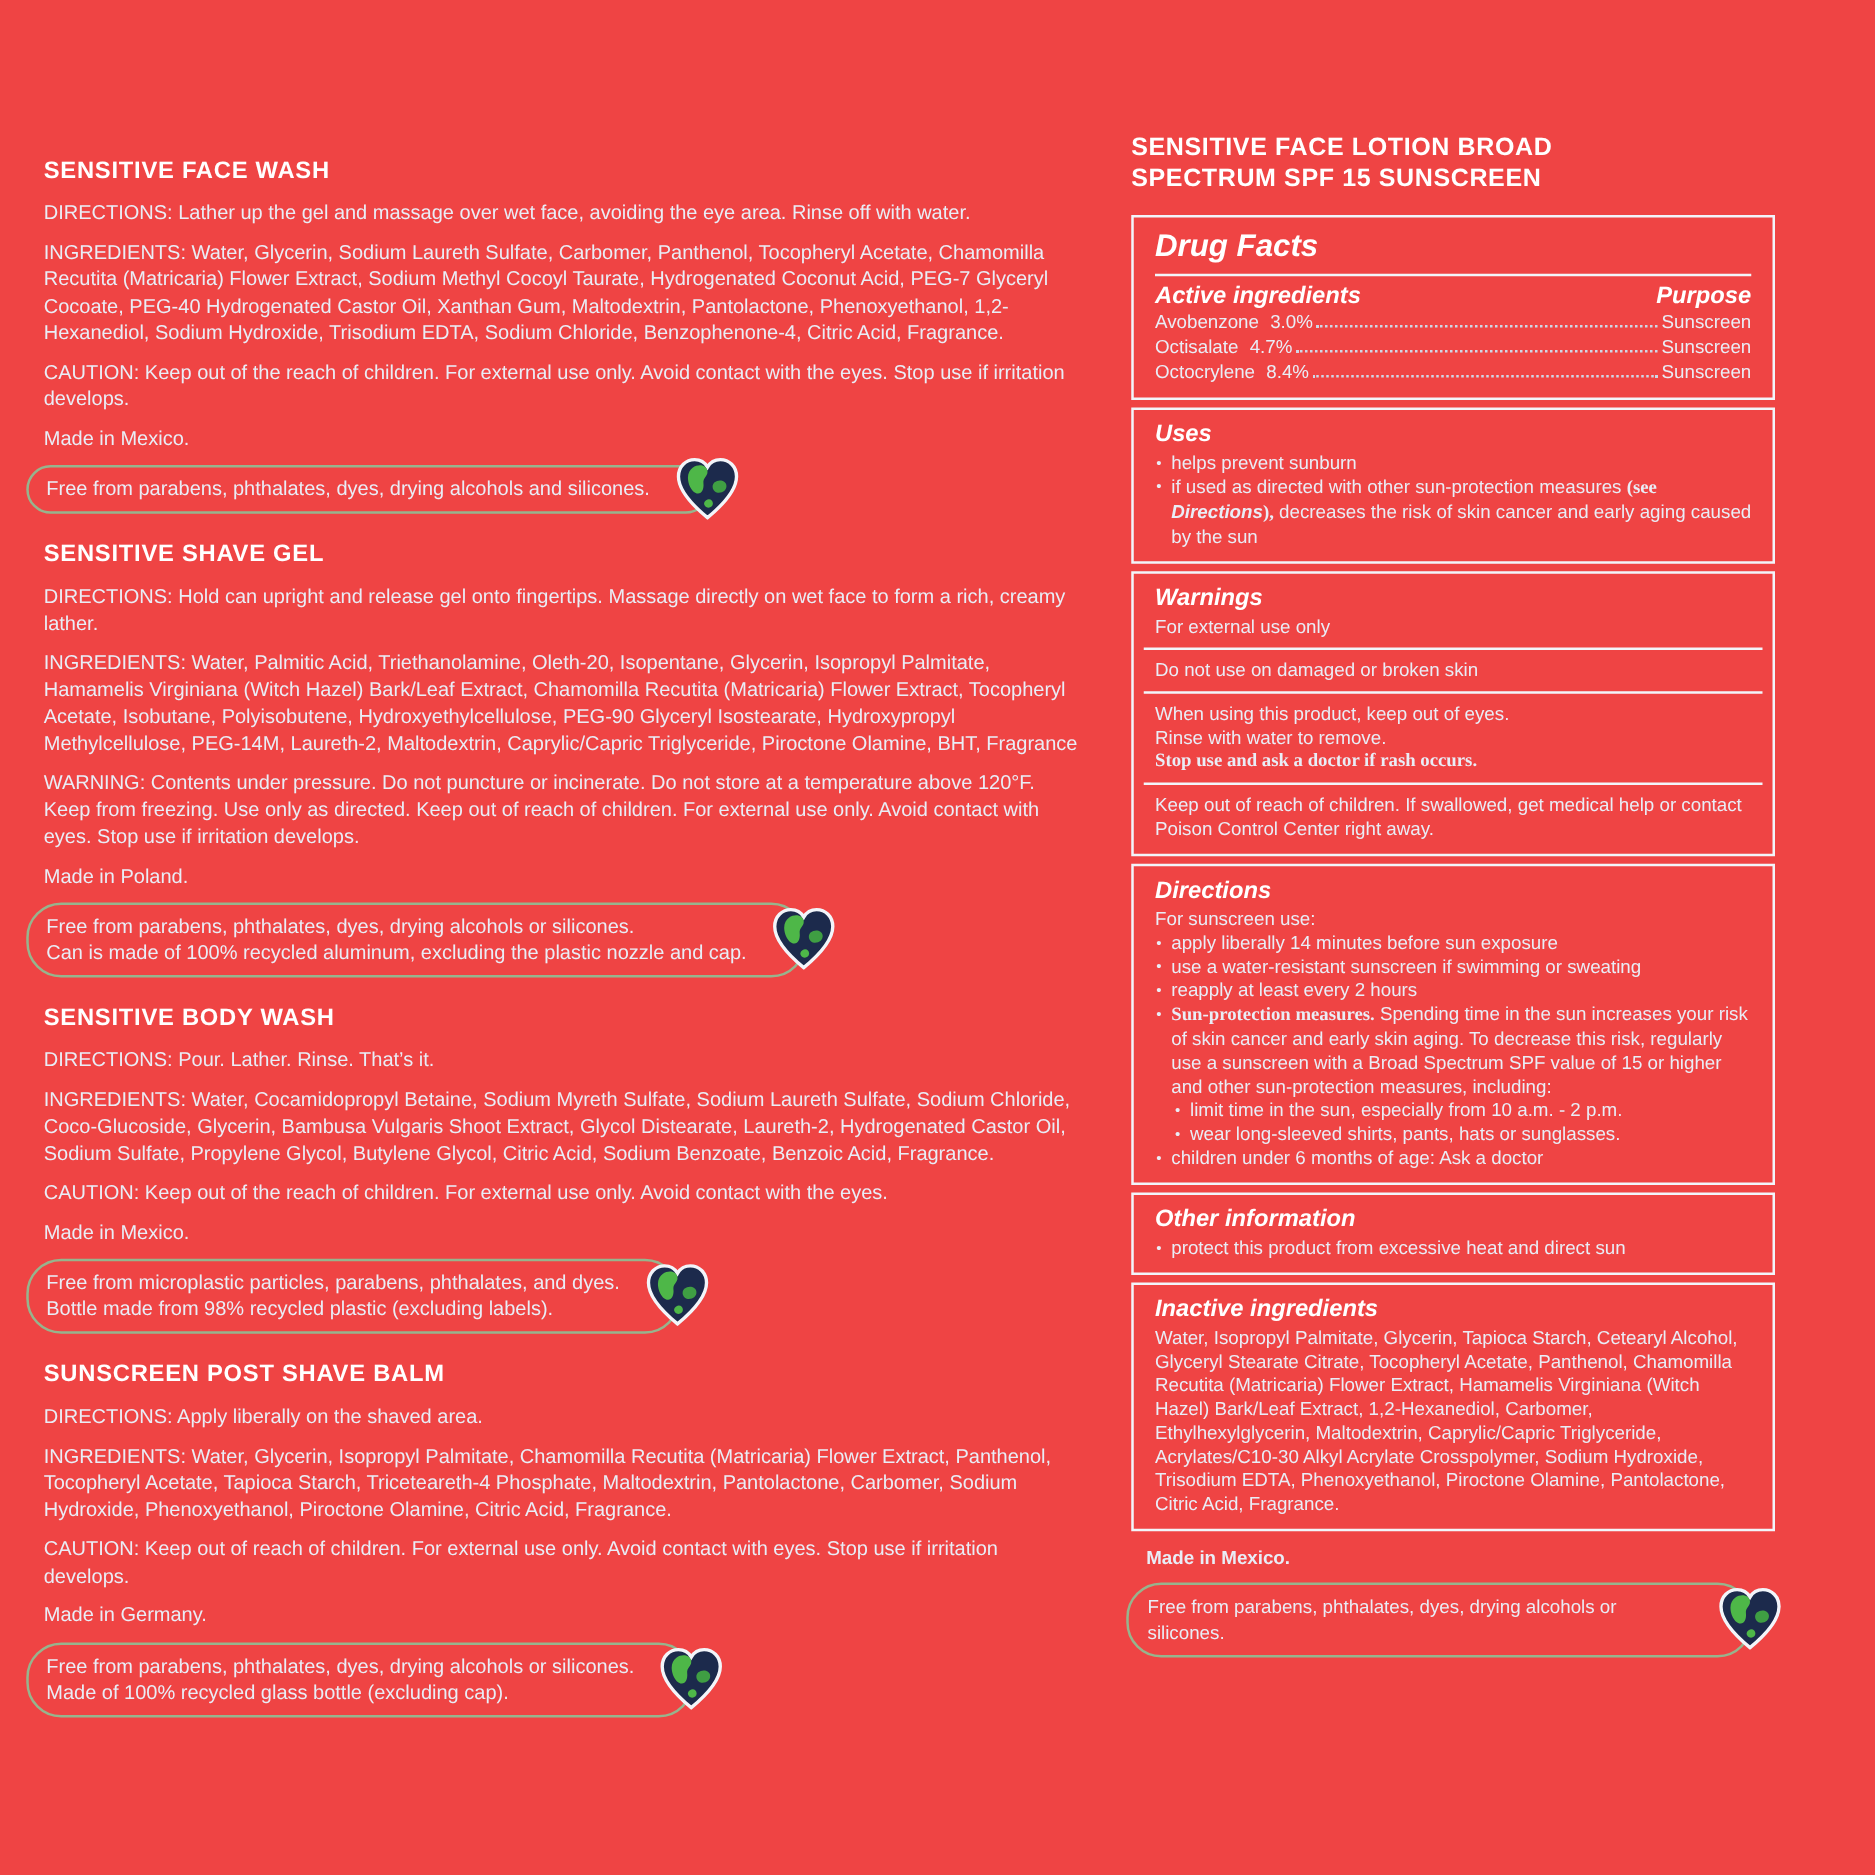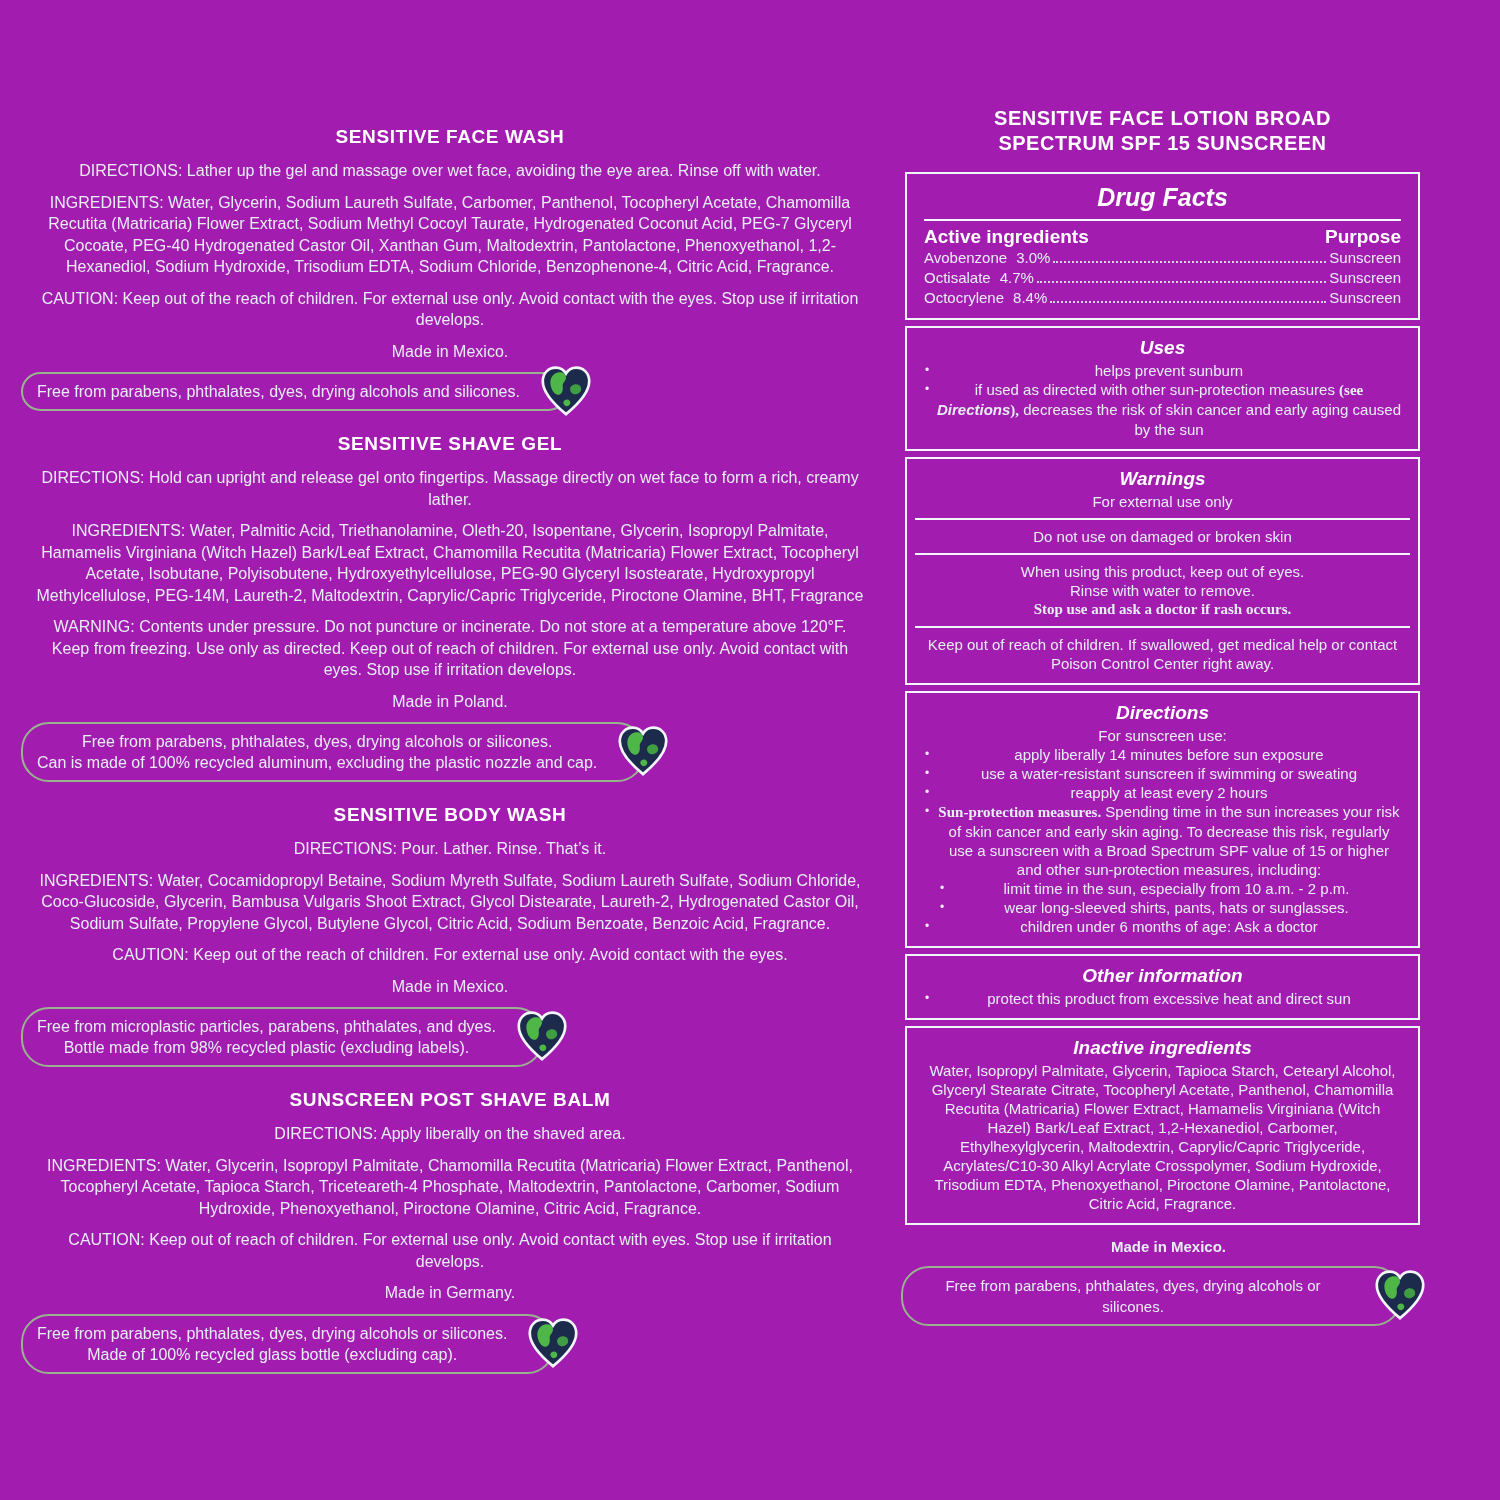--- a/index.html
+++ b/index.html
@@ -1,38 +1,38 @@
 <!DOCTYPE html>
 <html><head>
 <meta charset="utf-8">
 <style>
   html,body{margin:0;padding:0;background:#1c2a4c;}
-  .page{position:relative;width:1500px;height:1500px;background:#a21caf;overflow:hidden;
-        font-family:"Liberation Sans", sans-serif;color:#e9edf6;text-align:center;}
+  .page{position:relative;width:1500px;height:1500px;background:#ef4444;overflow:hidden;
+        font-family:"Liberation Sans", sans-serif;color:#e9edf6;}
   
   .col-left{position:absolute;left:35px;top:126px;width:830px;font-size:16px;line-height:21.5px;}
   .sec-h{font-size:19px;line-height:22px;font-weight:bold;color:#ffffff;letter-spacing:.6px;margin:22px 0 12px;}
   .sec:first-child .sec-h{margin-top:0;}
   .para{margin:0 0 10px;}
   .origin{margin:2px 0 10px;}
   
   .badge{position:relative;width:fit-content;max-width:780px;border:2px solid #97b48d;
          border-radius:28px;padding:7px 46px 7px 14px;margin:2px 0 8px -14px;line-height:21px;}
   .badge .bl{white-space:nowrap;}
   .badge-right{white-space:normal;width:430px;max-width:430px;margin-left:-4px;padding:7px 52px 7px 15px;}
   .badge-right .bl{white-space:normal;}
   .badge-icon{position:absolute;right:-27px;top:50%;transform:translateY(-50%);width:54px;height:54px;display:block;}
   .badge-icon svg{display:block;width:100%;height:100%;}
   
   .col-right{position:absolute;left:905px;top:106px;width:515px;font-size:15px;line-height:19px;}
   .rtitle{font-size:20px;line-height:25px;font-weight:bold;color:#ffffff;letter-spacing:.5px;margin-bottom:16px;}
   .df-box{border:2.5px solid #f2f5fa;padding:8px 17px 10px;margin-bottom:6px;}
   .df-title{font-size:25px;line-height:30px;font-weight:bold;font-style:italic;color:#ffffff;}
   .df-rule{border-top:2.5px solid #f2f5fa;margin:7px 0 6px;}
-  .hib{font-weight:bold;font-size:19px;color:#ffffff;}
+  .hib{font-weight:bold;font-style:italic;font-size:19px;color:#ffffff;}
   .ai-head{display:flex;justify-content:space-between;align-items:baseline;margin-bottom:2px;}
   .ai-row{display:flex;align-items:baseline;line-height:20px;}
   .ai-name{white-space:nowrap;}
   .ai-pct{margin-left:9px;}
   .ai-dots{flex:1;border-bottom:2px dotted #cfd6e6;margin:0 3px 4px;}
   .sec-head{font-weight:bold;font-style:italic;font-size:19px;line-height:23px;color:#ffffff;margin-bottom:2px;}
   .sep{border-top:2px solid #f2f5fa;margin:7px -9px;}
   .bold{font-weight:bold;font-family:Liberation Serif, serif;}
   .bi{font-weight:bold;font-style:italic;}
   .b{position:relative;padding-left:13px;}

